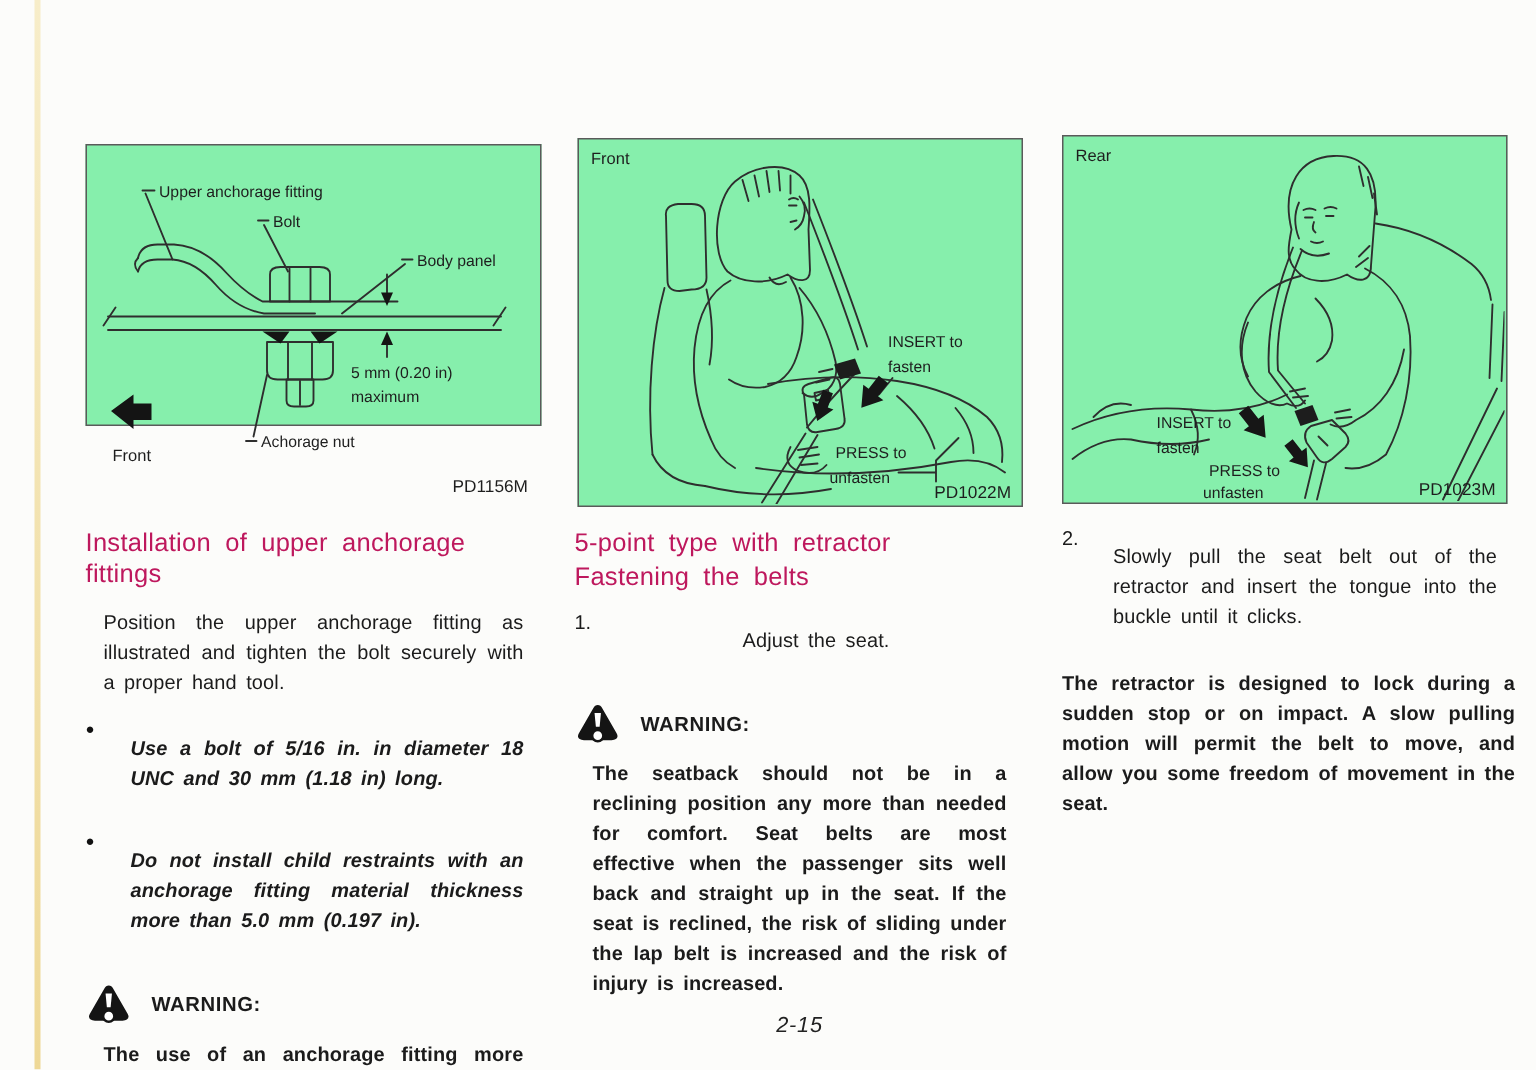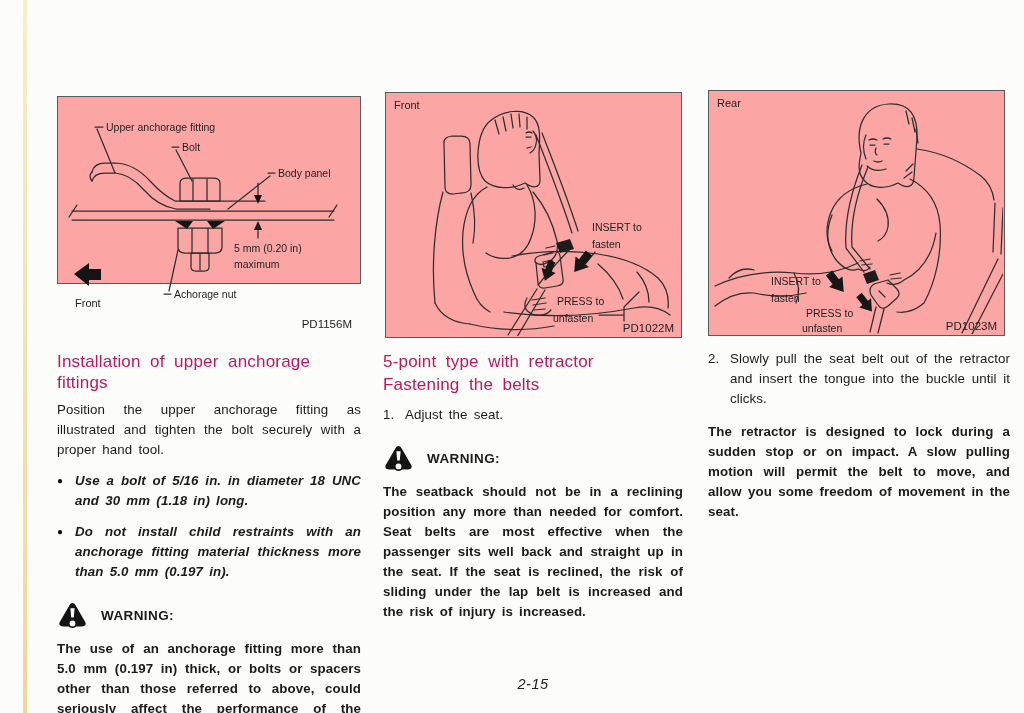--- a/index.html
+++ b/index.html
@@ -6,36 +6,36 @@
   body {
     width:1024px; height:713px; position:relative; overflow:hidden;
     background:#fcfcfa; font-family:"Liberation Sans", sans-serif; color:#1b1b1b;
   }
   .page { position:absolute; inset:0; }
   .edge-strip {
     position:absolute; left:23px; top:0; width:4px; height:713px;
     background:linear-gradient(#f7edc9, #eed896);
   }
   .fig {
-    position:absolute; margin:0; background:#fca5a5;
+    position:absolute; margin:0; background:#86efac;
     border:1.5px solid #5a5a5a; box-sizing:border-box;
   }
   .fig svg { display:block; }
   svg text { font-family:"Liberation Sans", sans-serif; font-size:10.5px; fill:#1e1e1e; }
   svg text.pos-label { font-size:11px; }
   svg text.code { font-size:11.5px; }
   .col { position:absolute; }
   .heading {
     font-size:17px; font-weight:400; line-height:1.22; letter-spacing:.2px;
     word-spacing:4.5px; margin:0 0 7px 0; color:#be185d;
   }
   .heading.tight { margin:0 0 2px 0; }
   .body {
     font-size:13.3px; line-height:1.5; text-align:justify;
-    word-spacing:2.4px; letter-spacing:.1px; margin:0;
+    word-spacing:2.4px; letter-spacing:.1px; margin:12px;
   }
   .bold { font-weight:700; }
   .para { margin:10px 0 0 0; }
   .bullet { display:flex; gap:8px; margin-top:11px; }
   .bullet .dot { flex:0 0 10px; font-size:10px; line-height:20px; color:#111; }
   .bullet .btxt { flex:1;font-style:italic; }
   .warn-head { display:flex; align-items:center; gap:13px; margin-top:19px; }
   .warn-label { font-size:13.5px; font-weight:700; letter-spacing:.4px; }
   .warn-icon { flex:0 0 auto; }
   .warn-text { margin-top:9px; }
@@ -204,21 +204,21 @@
       <span class="warn-label">WARNING:</span>
     </div>
     <p class="body bold warn-text">The use of an anchorage fitting more than 5.0 mm (0.197 in) thick, or bolts or spacers other than those referred to above, could seriously affect the performance of the anchorage in a collision.</p>
   </section>
 
   <section class="col" style="left:383px; top:352px; width:300px;">
     <h2 class="heading tight">5-point type with retractor</h2>
     <h2 class="heading">Fastening the belts</h2>
     <div class="numitem">
       <span class="num">1.</span>
-      <span class="body ntxt" style="text-align:left">Adjust the seat.</span>
+      <span class="body ntxt" style="text-align:center">Adjust the seat.</span>
     </div>
     <div class="warn-head">
       <svg class="warn-icon" width="31" height="29" viewBox="0 0 32 30">
         <path d="M16,2 Q18,2 19,4.2 L29,21.5 Q30.5,24 28.5,25.6 Q27.5,26.4 25.5,26.4 L6.5,26.4 Q4.5,26.4 3.5,25.6 Q1.5,24 3,21.5 L13,4.2 Q14,2 16,2 Z" fill="#141414"></path>
         <path d="M13.8,7.5 L18.2,7.5 L17.3,17 L14.7,17 Z" fill="#ffffff"></path>
         <circle cx="16" cy="23.2" r="3.9" fill="#ffffff" stroke="#141414" stroke-width="1.8"></circle>
       </svg>
       <span class="warn-label">WARNING:</span>
     </div>
     <p class="body bold warn-text">The seatback should not be in a reclining position any more than needed for comfort. Seat belts are most effective when the passenger sits well back and straight up in the seat. If the seat is reclined, the risk of sliding under the lap belt is increased and the risk of injury is increased.</p>

